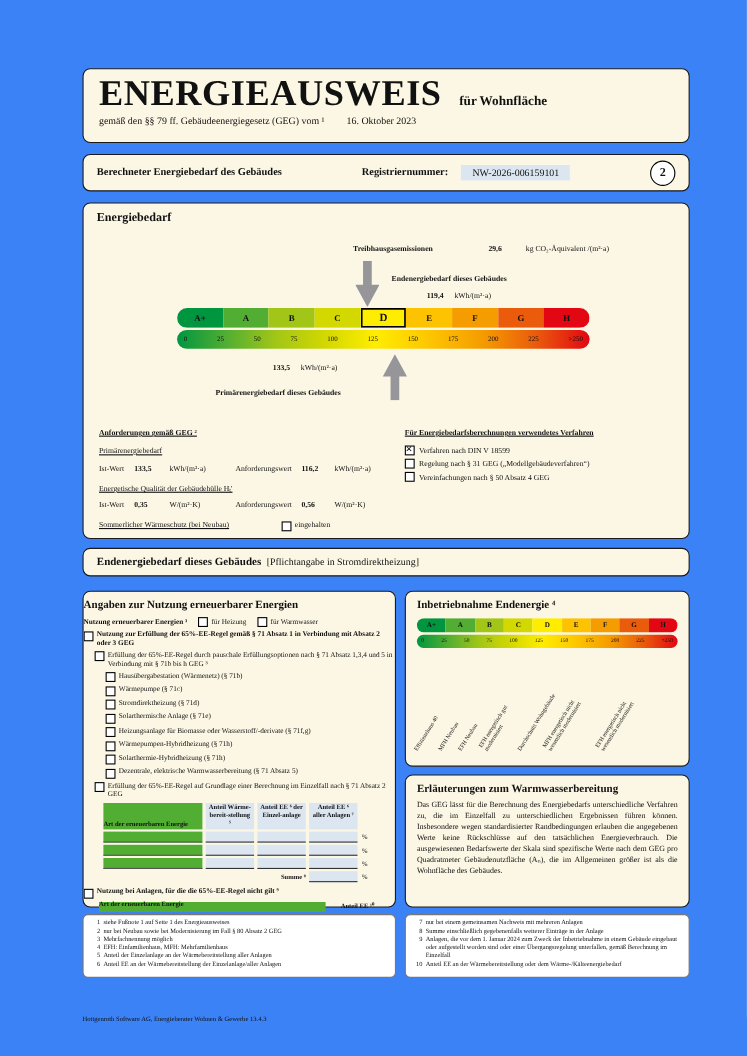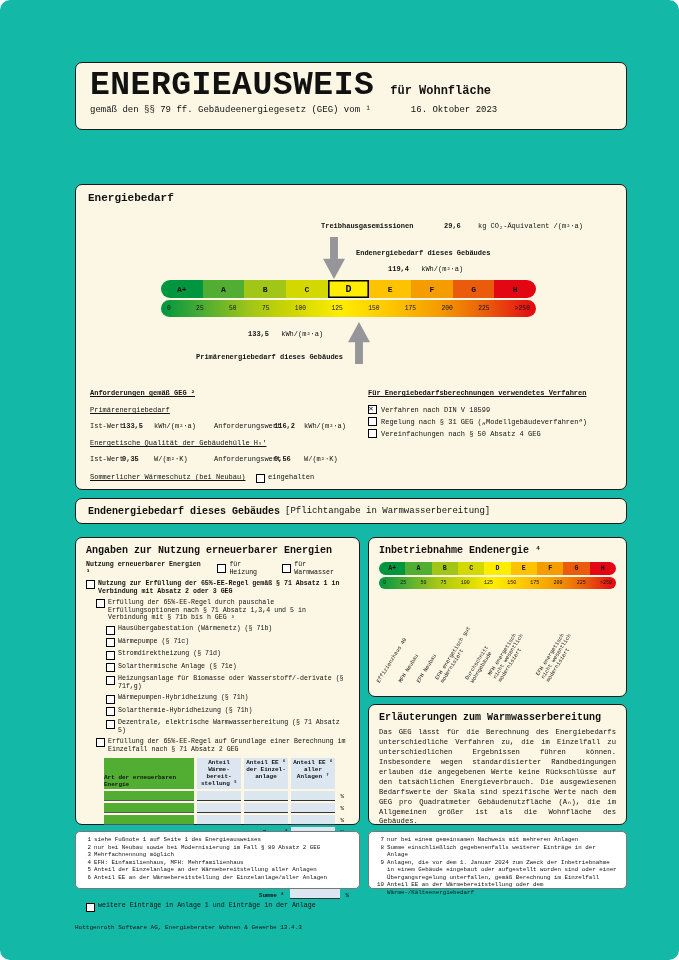--- a/index.html
+++ b/index.html
@@ -1,28 +1,28 @@
 <!DOCTYPE html>
 <html><head>
 <meta charset="utf-8">
 <style>
   html,body{margin:0;padding:0;background:#fff;}
-  .page{position:relative;width:679px;height:960px;background:#14b8a6;
-        font-family:Liberation Mono, monospace;color:#111;overflow:hidden;border-radius:10px;}
+  .page{position:relative;width:679px;height:960px;background:#3b82f6;
+        font-family:Liberation Serif, serif;color:#111;overflow:hidden;}
   .abs{position:absolute;}
   .b{font-weight:bold;}
   .u{text-decoration:underline;}
   .box{position:absolute;border:1.3px solid #1a1a1a;border-radius:7px;background:#fbf7e4;box-sizing:border-box;}
 
   
   .header-box{left:75px;top:62px;width:552px;height:68px;padding:6px 14px;}
   .main-title{font-size:33px;font-weight:bold;letter-spacing:.5px;line-height:1;}
   .hdr-sub{font-size:12px;font-weight:bold;margin-left:16px;}
   .law-row{font-size:9px;margin-top:3px;display:flex;text-align:center;}
-  .law-date{margin-left:40px;}
+  .law-date{margin-left:20px;}
 
   
   .reg-box{left:75px;top:140px;width:552px;height:34px;display:flex;align-items:center;padding:0 12px;font-size:9.5px;}
   .reg-value{background:#dce6f0;padding:2px 10px;margin-left:12px;font-size:9px;font-weight:normal;}
   .badge{margin-left:auto;width:21px;height:21px;border:1.7px solid #000;border-radius:50%;
          display:flex;align-items:center;justify-content:center;font-size:11px;font-weight:bold;background:#fff;}
 
   
   .energie-box{left:75px;top:184px;width:552px;height:306px;font-size:7px;}
   .box-title{font-size:11px;font-weight:bold;}
@@ -52,21 +52,21 @@
   .cb.checked::before{content:"✕";position:absolute;left:-.5px;top:-1.5px;font-size:8px;line-height:8px;}
 
   
   .band-box{left:75px;top:498px;width:552px;height:26px;display:flex;align-items:center;padding:0 0 0 12px;}
   .band-title{font-size:10px;font-weight:bold;}
   .band-sub{font-size:9px;margin-left:5px;}
   .band-value{margin-left:auto;background:#dce6f0;font-size:10px;font-weight:bold;
               align-self:stretch;display:flex;align-items:center;padding:0 16px;border-radius:0 6px 6px 0;}
 
   
-  .renew-box{left:75px;top:537px;width:285px;height:288px;padding:7px 10px;font-size:6.6px;line-height:1.2;}
+  .renew-box{left:75px;top:537px;width:285px;height:288px;padding:7px 0;font-size:6.6px;line-height:1.2;}
   .cb-item{display:flex;gap:3px;align-items:flex-start;margin-top:3px;}
   .cb-item .cb{margin-top:.5px;}
   .ind1{margin-left:10px;}
   .ind2{margin-left:20px;}
   .usage-row{display:flex;gap:10px;margin-top:4px;align-items:center;}
   .usage-row .cbp{display:flex;gap:3px;align-items:center;}
 
   .t1{margin:4px 0 1px 18px;font-size:6px;}
   .t1 .hrow{display:flex;font-weight:bold;}
   .t1 .c1{width:90px;box-sizing:border-box;padding-right:3px;display:flex;align-items:flex-end;}
@@ -115,20 +115,26 @@
     <div style="display:flex;align-items:baseline;">
       <span class="main-title">ENERGIEAUSWEIS</span>
       <span class="hdr-sub">für Wohnfläche</span>
     </div>
     <div class="law-row">
       <span>gemäß den §§ 79 ff. Gebäudeenergiegesetz (GEG) vom ¹</span>
       <span class="law-date">16. Oktober 2023</span>
     </div>
   </div>
 
+  <div class="box reg-box">
+    <span class="b">Berechneter Energiebedarf des Gebäudes</span>
+    <span class="b" style="margin-left:auto;">Registriernummer:</span>
+    <span class="reg-value">NW-2026-006159101</span>
+    <span class="badge">2</span>
+  </div>
 
   <div class="box energie-box">
     <div class="abs box-title" style="left:12px;top:7px;">Energiebedarf</div>
 
     <div class="abs b" style="left:245px;top:37px;">Treibhausgasemissionen</div>
     <div class="abs b" style="left:368px;top:37px;">29,6</div>
     <div class="abs" style="left:402px;top:37px;">kg CO₂-Äquivalent /(m²·a)</div>
 
     <div class="abs arrow a-down" style="left:247px;top:52px;width:22px;height:42px;"></div>
     <div class="abs b" style="left:280px;top:64px;">Endenergiebedarf dieses Gebäudes</div>
@@ -206,21 +212,21 @@
       <span>Regelung nach § 31 GEG („Modellgebäudeverfahren“)</span>
     </div>
     <div class="abs" style="left:292px;top:244px;display:flex;gap:4px;align-items:center;">
       <span class="cb"></span>
       <span>Vereinfachungen nach § 50 Absatz 4 GEG</span>
     </div>
   </div>
 
   <div class="box band-box">
     <span class="band-title">Endenergiebedarf dieses Gebäudes</span>
-    <span class="band-sub">[Pflichtangabe in Warmwasserbereitung]</span>
+    <span class="band-sub">[Pflichtangabe in Stromdirektheizung]</span>
   </div>
 
   <div class="box renew-box">
     <div class="box-title" style="font-size:10px;">Angaben zur Nutzung erneuerbarer Energien</div>
 
     <div class="usage-row">
       <span class="b">Nutzung erneuerbarer Energien ³</span>
       <span class="cbp">
           <span class="cb"></span>
           <span>für Heizung</span>

